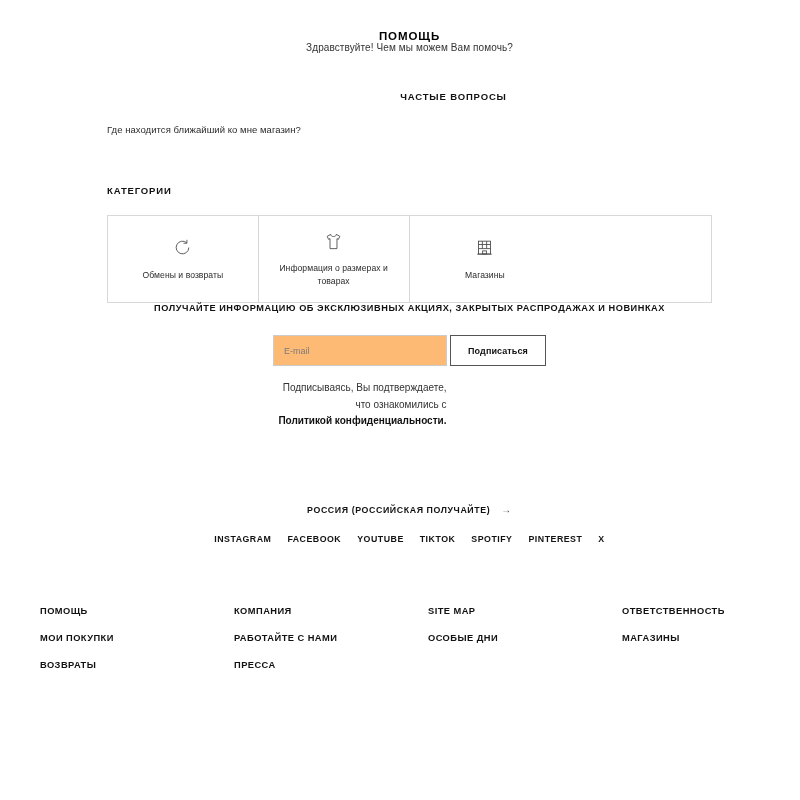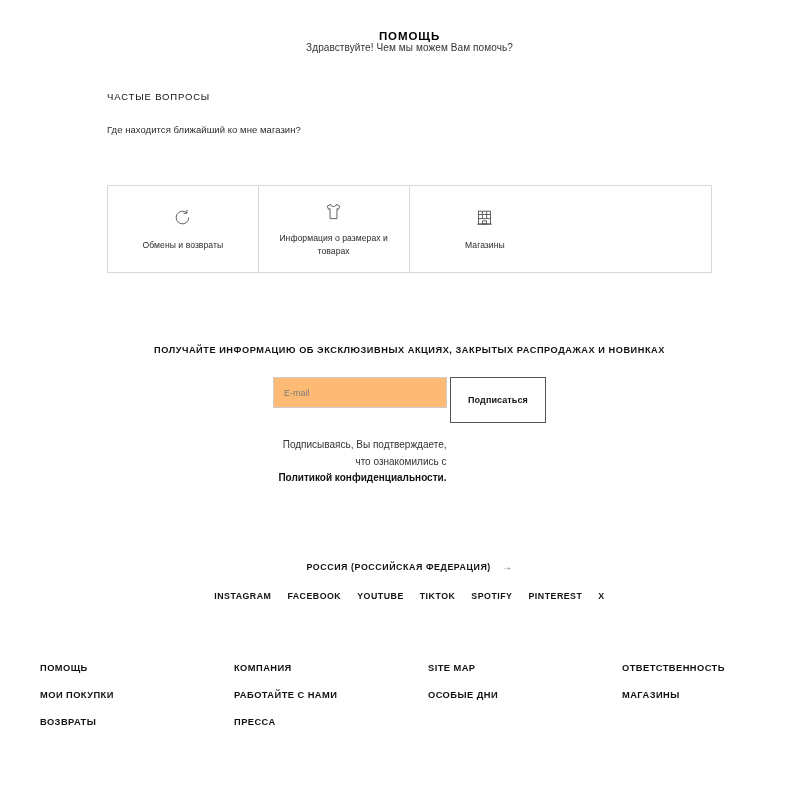--- a/index.html
+++ b/index.html
@@ -18,21 +18,21 @@
   .help-title {
     font-size: 11.5px; font-weight: bold; letter-spacing: 0.9px; color: #000;
   }
   .help-sub {
     font-size: 10px; color: #333; letter-spacing: 0.1px;
   }
 
   
   .faq { margin-top: 38px; padding-left: 88px; }
   .faq-heading {
-    font-size: 9.5px; font-weight: normal; letter-spacing: 0.85px; color: #111;
+    font-size: 9.5px; font-weight: bold; letter-spacing: 0.85px; color: #111; text-align: center;
   }
   .faq-list { margin-top: 22px; }
   .faq-item {
     font-size: 9.5px; color: #2b2b2b; margin-bottom: 20px; letter-spacing: 0.05px;
     cursor: pointer;
   }
   .faq-item:last-child { margin-bottom: 0; }
 
   
   .cats { margin-top: 50px; padding-left: 88px; padding-right: 88px; }
@@ -58,36 +58,36 @@
     height: 22px; display: flex; align-items: center; justify-content: center;
     margin-bottom: 10px;
   }
   .cat-icon svg { display: block; }
   .cat-label {
     font-size: 8.6px; color: #2b2b2b; text-align: center; line-height: 1.5;
     letter-spacing: 0.05px;
   }
 
   
-  .news { margin-top: 72px; text-align: center; }
+  .news { text-align: center; }
   .news-title {
     font-size: 9.2px; font-weight: bold; letter-spacing: 0.55px; color: #111;
   }
   .news-form {
     margin-top: 22px; display: flex; justify-content: center; align-items: stretch;
     gap: 0;
   }
   .news-input {
     width: 174px; height: 31px; border: 1px solid #cccccc; background: #fdba74;
     font-family: "Liberation Sans", sans-serif; font-size: 9px; color: #555;
     padding: 0 10px; outline: none;
   }
   .news-input::placeholder { color: #7b7b7b; }
   .news-btn {
-    width: 96px; height: 46px; margin-left: 3px;
+    width: 96px; height: 31px; margin-left: 3px;
     border: 1px solid #555555; background: #fff;
     font-family: "Liberation Sans", sans-serif; font-size: 9px; font-weight: bold;
     color: #111; letter-spacing: 0.1px; cursor: pointer;
   }
   .news-note {
     margin-top: 14px; font-size: 10px; color: #333; line-height: 1.65;
     width: 174px; margin-left: auto; margin-right: auto;
     text-align: right; padding-left: 0;
     transform: translateX(-50px);
   }
@@ -133,20 +133,21 @@
   </div>
 
   <div class="faq">
     <div class="faq-heading">ЧАСТЫЕ ВОПРОСЫ</div>
     <div class="faq-list">
       <div class="faq-item">Где находится ближайший ко мне магазин?</div>
     </div>
   </div>
 
   <div class="cats">
+    <div class="cats-heading">КАТЕГОРИИ</div>
     <div class="cat-grid">
 
       <div class="cat-card">
         <span class="cat-icon">
           <svg width="19" height="19" viewBox="0 0 24 24" fill="none" stroke="#4a4a4a" stroke-width="1.1">
             <path d="M20 12a8 8 0 1 1-2.6-5.9"></path>
             <polyline points="17.6,2.3 17.6,6.6 13.3,6.6"></polyline>
           </svg>
         </span>
         <span class="cat-label">Обмены и возвраты</span>
@@ -186,21 +187,21 @@
       <input class="news-input" type="text" placeholder="E-mail" style="">
       <button class="news-btn">Подписаться</button>
     </div>
     <div class="news-note">
       <span>Подписываясь, Вы подтверждаете, что ознакомились с</span><br>
       <span class="bold">Политикой конфиденциальности.</span>
     </div>
   </div>
 
   <div class="country">
-    <span>РОССИЯ (РОССИЙСКАЯ ФЕДЕРАЦИЯ)</span>
+    <span>РОССИЯ (РОССИЙСКАЯ ПОЛУЧАЙТЕ)</span>
     <span class="arrow">→</span>
   </div>
 
   <div class="social">
     <a>INSTAGRAM</a>
     <a>FACEBOOK</a>
     <a>YOUTUBE</a>
     <a>TIKTOK</a>
     <a>SPOTIFY</a>
     <a>PINTEREST</a>

